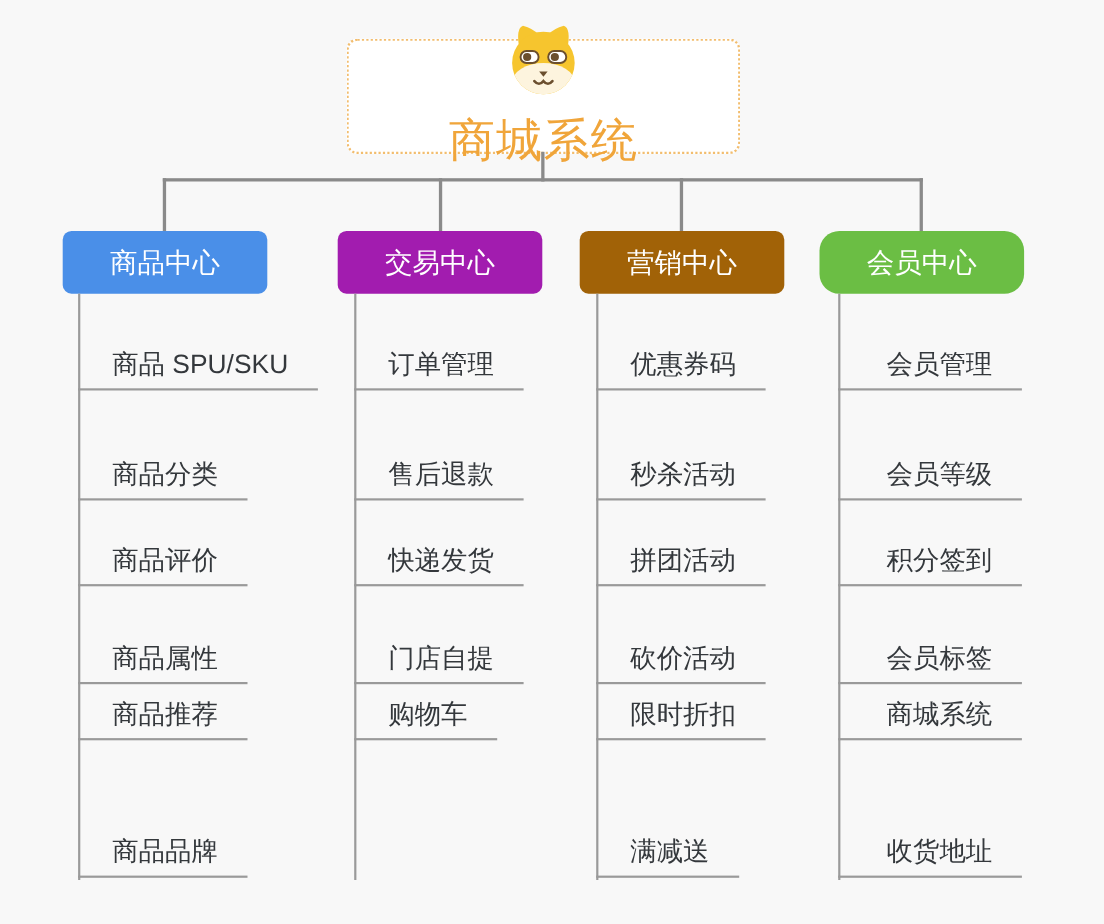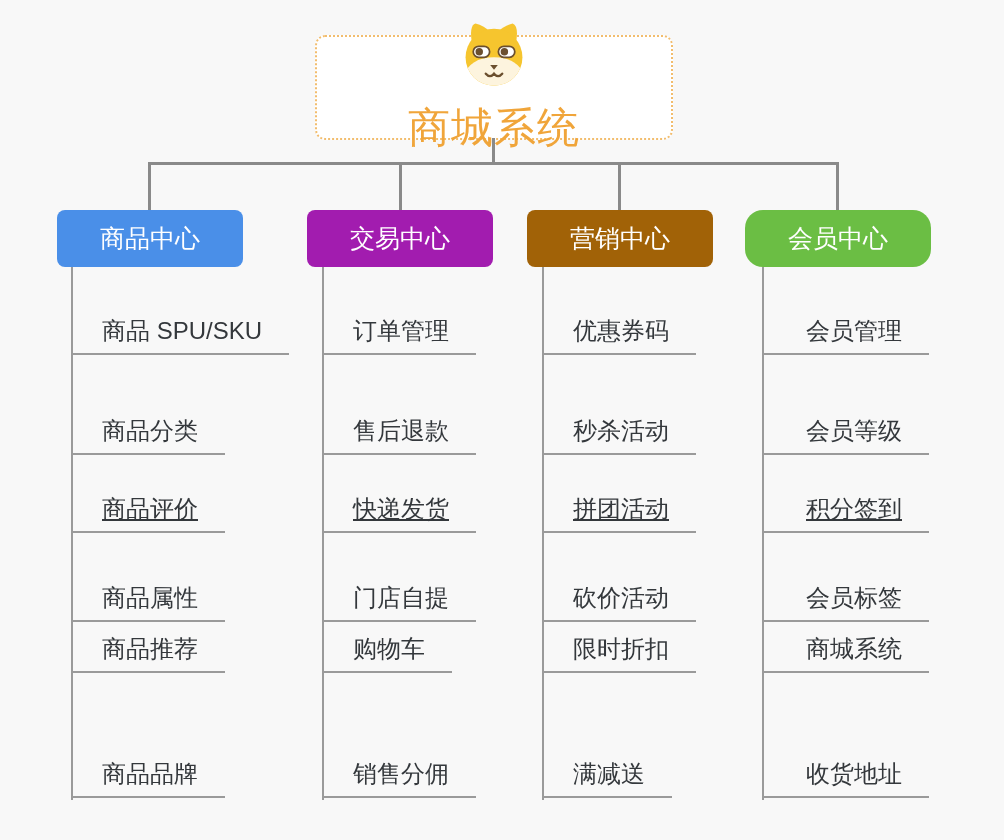--- a/index.html
+++ b/index.html
@@ -26,21 +26,21 @@
 
   
   .spine{position:absolute;top:267px;width:2px;height:533px;background:var(--underline,#9a9a9a);}
   .spine.c0{left:71px;} .spine.c1{left:322px;} .spine.c2{left:542px;} .spine.c3{left:762px;}
 
   
   .leaf{position:absolute;height:41px;box-sizing:border-box;border-bottom:2px solid var(--underline,#9a9a9a);
     display:flex;align-items:flex-end;padding:0 27px 6px 31px;font-size:24px;color:var(--text,#34383c);
     white-space:nowrap;}
   .leaf.c0{left:71px;} .leaf.c1{left:322px;} .leaf.c2{left:542px;} .leaf.c3{left:762px;padding-left:44px;}
-  .leaf.r0{top:314px;} .leaf.r1{top:414px;} .leaf.r2{top:492px;text-decoration:underline;}
+  .leaf.r0{top:314px;} .leaf.r1{top:414px;} .leaf.r2{top:492px;}
   .leaf.r3{top:581px;} .leaf.r4{top:632px;font-family:Liberation Mono, monospace;} .leaf.r5{top:757px;}
 </style>
 </head>
 <body>
 
 <div class="canvas">
 
   <div class="root-node" style="border-color: rgb(242, 189, 110);">
     <span style="display:inline-flex;">
       <svg width="70" height="68" viewBox="0 0 64 62" aria-hidden="true">
@@ -84,21 +84,20 @@
   <div class="leaf c0 r2">商品评价</div>
   <div class="leaf c0 r3">商品属性</div>
   <div class="leaf c0 r4">商品推荐</div>
   <div class="leaf c1 r0">订单管理</div>
 
   <div class="leaf c0 r5">商品品牌</div>
   <div class="leaf c1 r1">售后退款</div>
   <div class="leaf c1 r2">快递发货</div>
   <div class="leaf c1 r3">门店自提</div>
   <div class="leaf c1 r4">购物车</div>
-  <div class="leaf c1 r5">销售分佣</div>
 
   <div class="leaf c2 r0">优惠券码</div>
   <div class="leaf c2 r1">秒杀活动</div>
   <div class="leaf c2 r2">拼团活动</div>
   <div class="leaf c2 r3">砍价活动</div>
   <div class="leaf c2 r4">限时折扣</div>
   <div class="leaf c2 r5">满减送</div>
 
   <div class="leaf c3 r0">会员管理</div>
   <div class="leaf c3 r1">会员等级</div>

